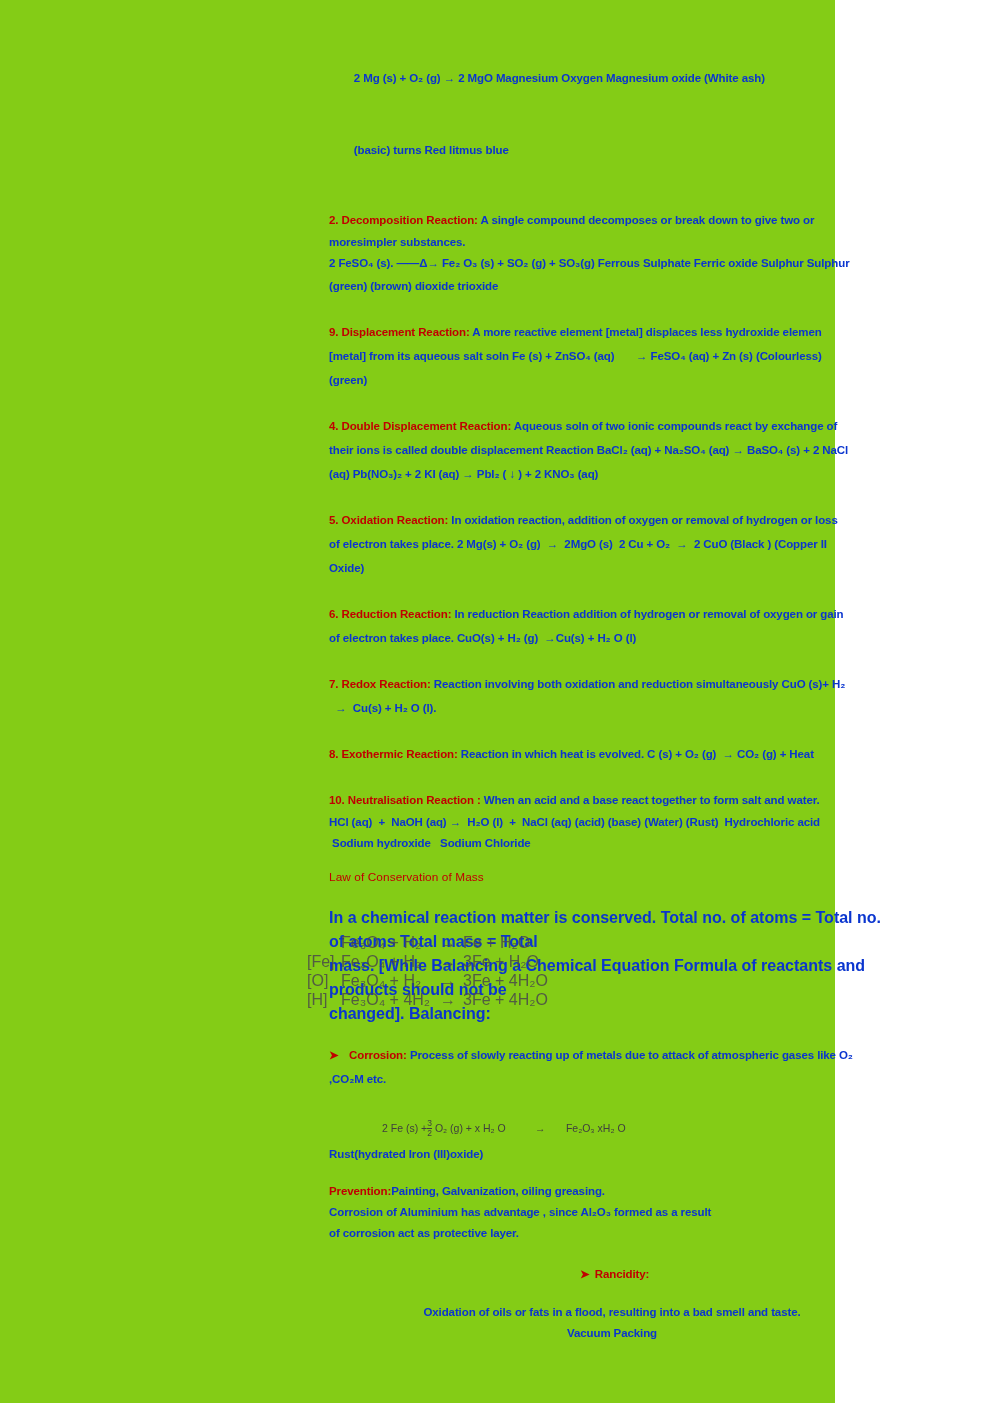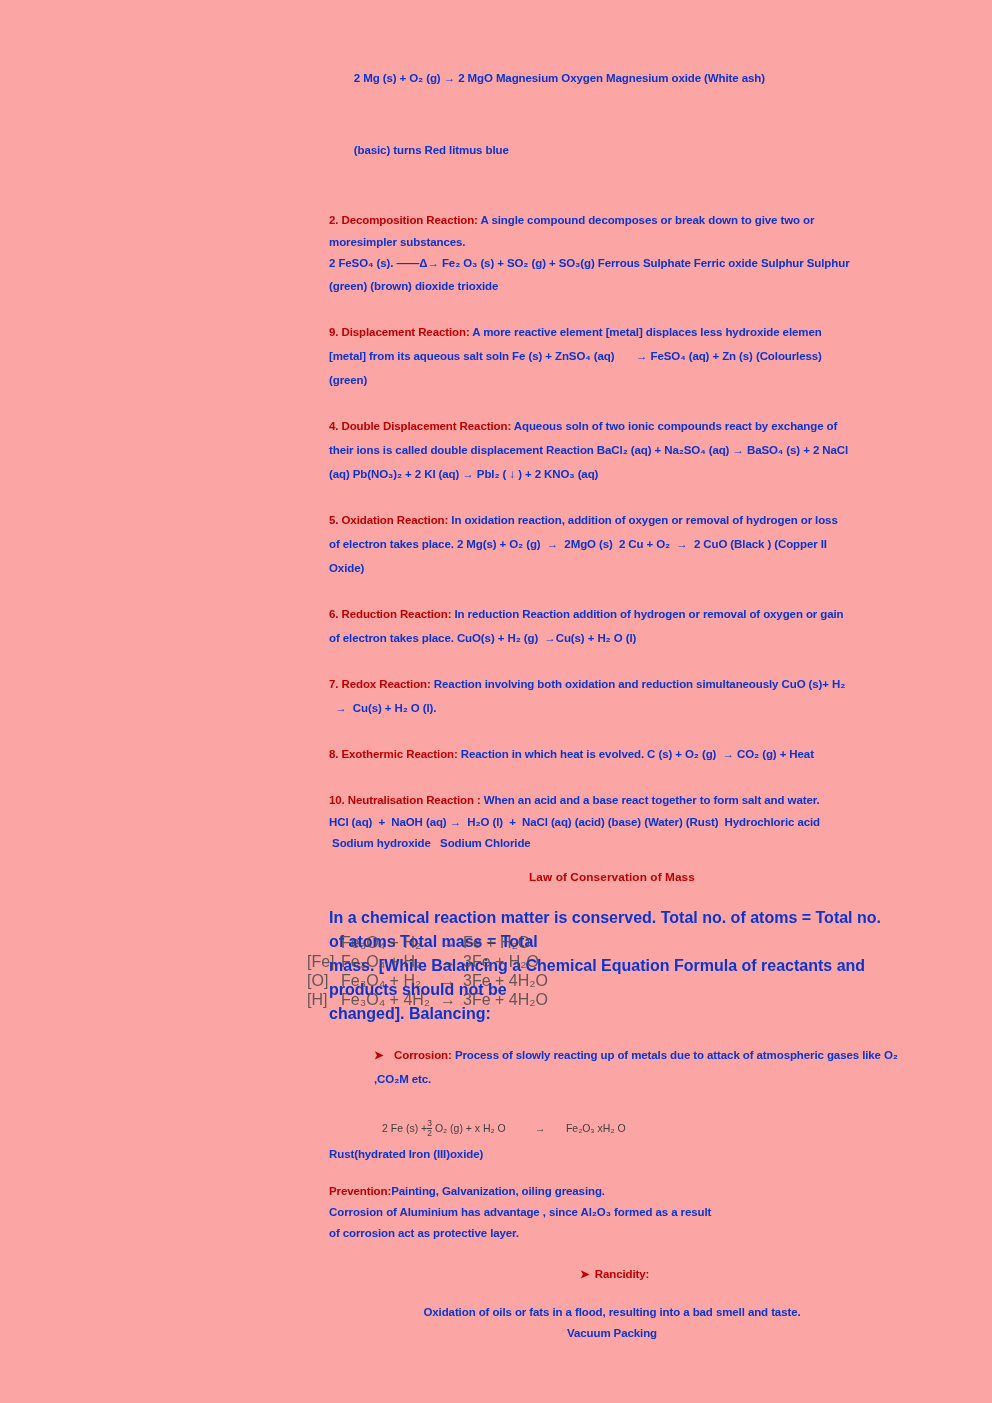--- a/index.html
+++ b/index.html
@@ -10,23 +10,23 @@
   body {
     width: 992px;
     height: 1403px;
     position: relative;
     overflow: hidden;
     font-family: "Liberation Sans", sans-serif;
   }
   .page {
     position: absolute;
     left: 0; top: 0;
-    width: 992px;
+    width: 835px;
     height: 1403px;
-    background: #fca5a5;
+    background: #84cc16;
   }
   .content {
     position: absolute;
     left: 329px;
     top: 42px;
     width: 566px;
   }
 
   .line {
     font-size: 11.5px;
@@ -41,23 +41,22 @@
   .head {
     color: #C00000;
     font-weight: bold;
   }
 
   .block { margin-bottom: 0; }
   .gap-lg { height: 22px; }
   .gap-md { height: 16px; }
 
   .center-head {
-    text-align: center;
     font-size: 11.8px;
-    font-weight: bold;
+    font-weight: normal;
     color: #C00000;
     letter-spacing: 0.1px;
   }
 
   .para {
     font-size: 16px;
     font-weight: bold;
     line-height: 24px;
     color: #0A35CF;
   }
@@ -204,21 +203,21 @@
 
   </div>
 
   <div class="eq-img" style="left:307px; top:933px; width:260px;">
     <div class="eq-row"><span class="eq-tag"></span><span class="eq-lhs">Fe₃O₄ + H₂</span><span class="eq-arrow">→</span><span>Fe + H₂O</span></div>
     <div class="eq-row"><span class="eq-tag">[Fe]</span><span class="eq-lhs">Fe₃O₄ + H₂</span><span class="eq-arrow">→</span><span>3Fe + H₂O</span></div>
     <div class="eq-row"><span class="eq-tag">[O]</span><span class="eq-lhs">Fe₃O₄ + H₂</span><span class="eq-arrow">→</span><span>3Fe + 4H₂O</span></div>
     <div class="eq-row"><span class="eq-tag">[H]</span><span class="eq-lhs">Fe₃O₄ + 4H₂</span><span class="eq-arrow">→</span><span>3Fe + 4H₂O</span></div>
   </div>
 
-  <div style="position:absolute; left:329px; top:1043px; width:566px;margin-left:45px;">
+  <div style="position:absolute; left:329px; top:1043px; width:566px;">
     <div class="line"><span class="bullet-arrow">➤</span><span class="head">Corrosion:</span><span> Process of slowly reacting up of metals due to attack of atmospheric gases like O₂</span></div>
     <div class="line"><span>,CO₂M etc.</span></div>
   </div>
 
   <div class="rust-eq" style="left:338px; top:1119px;"><span>2 Fe (s) +</span><span class="frac"><span class="num">3</span><span class="den">2</span></span> <span>O₂ (g) + x H₂ O</span>          <span>→</span>       <span>Fe₂O₃ xH₂ O</span></div>
 
   <div class="line" style="position:absolute; left:329px; top:1142px; width:566px;">Rust(hydrated Iron (III)oxide)</div>
 
   <div style="position:absolute; left:329px; top:1181px; width:566px;">
     <div class="line tight"><span class="head">Prevention:</span><span>Painting, Galvanization, oiling greasing.</span></div>

